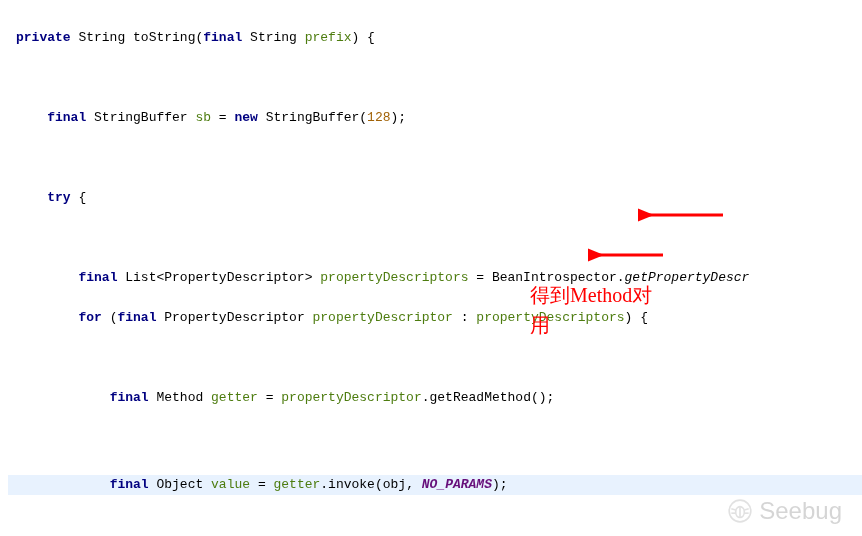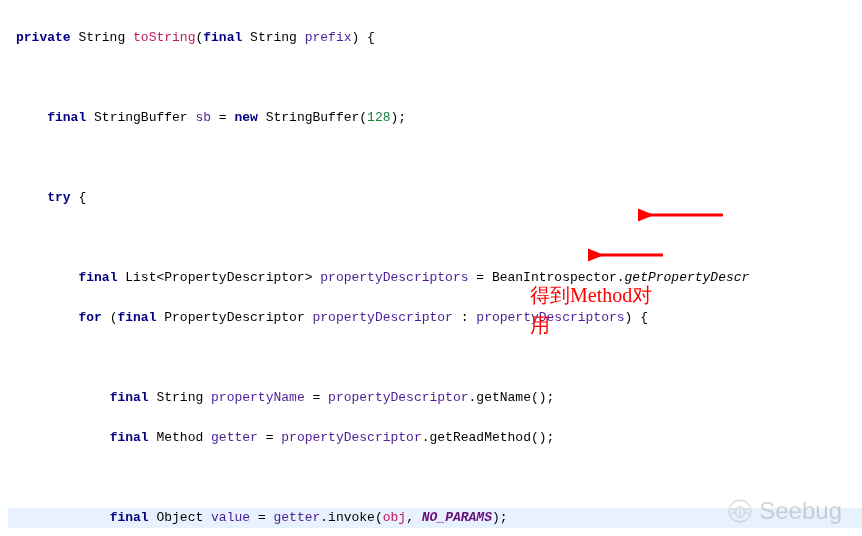--- a/index.html
+++ b/index.html
@@ -19,25 +19,26 @@
     padding: 8px 0 8px 8px;
     white-space: pre;
     position: relative;
   }
   .line {
     height: 20px;
     padding-left: 8px;
   }
   .line.highlight {
     background: #e8f2fe;
+    margin-top: 7px;
   }
   .kw { color: #000080; font-weight: bold; }
-  .ident { color: #be185d; }
-  .mvar { color: #4c1d95; }
-  .num { color: #15803d; }
+  .ident { color: #000000; }
+  .mvar { color: #4d7c0f; }
+  .num { color: #a16207; }
   .static-ref { color: #660e7a; font-style: italic; font-weight: bold; }
   .static-method { font-style: italic; }
   .annotation-box {
     position: absolute;
     left: 530px;
     top: 280px;
     color: #ff0000;
     font-family: Liberation Serif, serif;
     font-size: 20px;
     line-height: 30px;
@@ -66,21 +67,20 @@
 <div class="code-area">
 <div class="line"><span class="kw">private</span><span> String </span><span class="ident">toString</span><span>(</span><span class="kw">final</span><span> String </span><span class="mvar">prefix</span><span>) {</span></div>
 <div class="line"></div>
 <div class="line">    <span class="kw">final</span><span> StringBuffer </span><span class="mvar">sb</span><span> = </span><span class="kw">new</span><span> StringBuffer(</span><span class="num">128</span><span>);</span></div>
 <div class="line"></div>
 <div class="line">    <span class="kw">try</span><span> {</span></div>
 <div class="line"></div>
 <div class="line">        <span class="kw">final</span><span> List&lt;PropertyDescriptor&gt; </span><span class="mvar">propertyDescriptors</span><span> = BeanIntrospector.</span><span class="static-method">getPropertyDescr</span></div>
 <div class="line">        <span class="kw">for</span><span> (</span><span class="kw">final</span><span> PropertyDescriptor </span><span class="mvar">propertyDescriptor</span><span> : </span><span class="mvar">propertyDescriptors</span><span>) {</span></div>
 <div class="line"></div>
-<div class="line">            <span class="kw">final</span><span> String </span><span class="mvar">propertyName</span><span> = </span><span class="mvar">propertyDescriptor</span><span>.getName();</span></div>
 <div class="line">            <span class="kw">final</span><span> Method </span><span class="mvar">getter</span><span> = </span><span class="mvar">propertyDescriptor</span><span>.getReadMethod();</span></div>
 <div class="line"></div>
 <div class="line highlight">            <span class="kw">final</span><span> Object </span><span class="mvar">value</span><span> = </span><span class="mvar">getter</span><span>.invoke(</span><span class="ident">obj</span><span>, </span><span class="static-ref">NO_PARAMS</span><span>);</span></div>
 
 
 
 
 
 
 

